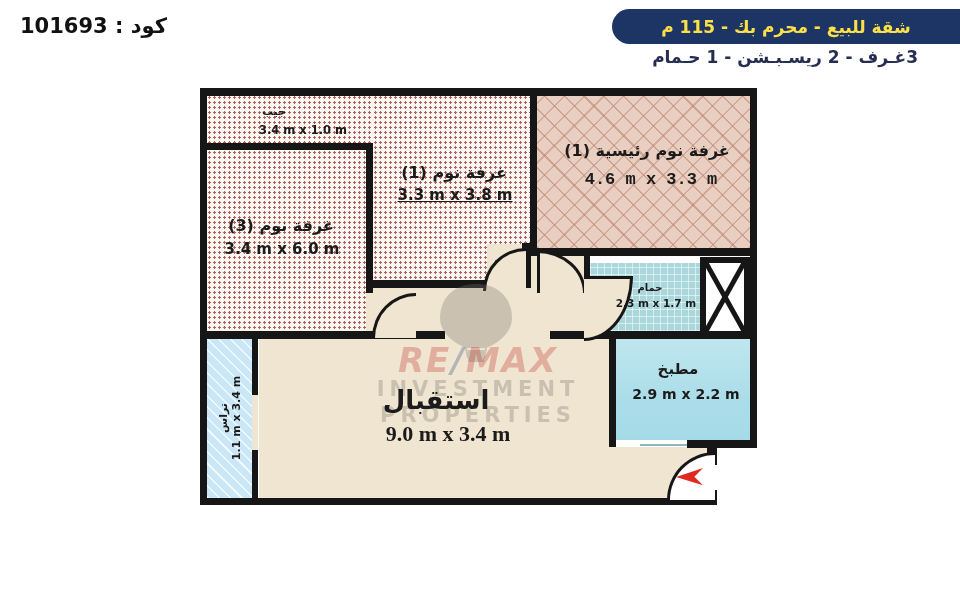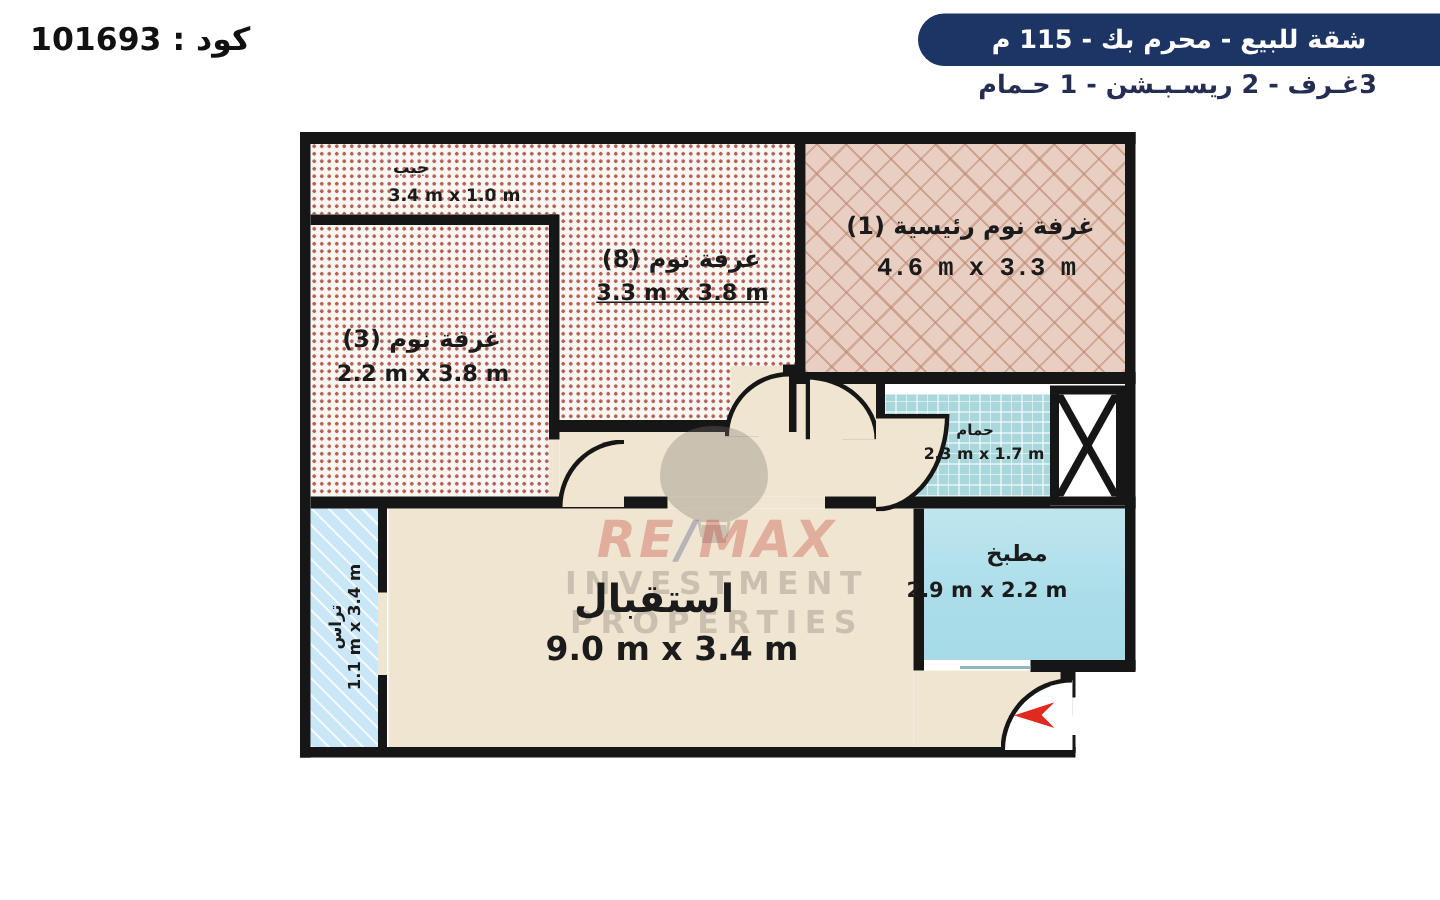--- a/index.html
+++ b/index.html
@@ -36,21 +36,21 @@
   .sill{position:absolute;z-index:4;background:#8fb6bd;}
 </style>
 </head>
 <body>
 
 <div class="canvas">
 
   <div class="abs" style="left:20px;top:14px;font-size:21px;font-weight:bold;color:#111;direction:rtl;">كود : 101693</div>
 
   <div class="pill" style="left:612px;top:9px;width:348px;height:35px;">
-    <span style="color:#ffffff;font-size:17px;font-weight:bold;direction:rtl;white-space:nowrap;">شقة للبيع  -  محرم بك - 115 م</span>
+    <span style="color:#fde047;font-size:17px;font-weight:bold;direction:rtl;white-space:nowrap;">شقة للبيع  -  محرم بك - 115 م</span>
   </div>
 
   <div class="abs" style="right:42px;top:47px;font-size:17px;font-weight:bold;color:#252e52;direction:rtl;">3غـرف - 2 ريسـبـشن - 1 حـمام</div>
 
   <div class="floor dotted" style="left:207px;top:95px;width:166px;height:48px;"></div>
   <div class="floor dotted" style="left:373px;top:95px;width:157px;height:185px;"></div>
   <div class="floor dotted" style="left:207px;top:150px;width:159px;height:181px;"></div>
   <div class="floor herring" style="left:537px;top:95px;width:213px;height:153px;"></div>
   <div class="floor mosaic" style="left:590px;top:263px;width:110px;height:68px;"></div>
   <div class="floor kitchenfill" style="left:616px;top:339px;width:134px;height:101px;"></div>
@@ -111,36 +111,36 @@
               font-size:34px;font-weight:bold;font-style:italic;letter-spacing:2px;">
     <span style="color:rgba(195,60,52,.33);">RE</span><span style="color:rgba(70,90,140,.35);">/</span><span style="color:rgba(195,60,52,.33);">MAX</span>
   </div>
   <div class="wm" style="left:478px;top:377px;font-size:21px;">INVESTMENT</div>
   <div class="wm" style="left:478px;top:403px;font-size:21px;">PROPERTIES</div>
 
   <div class="lab" style="left:274px;top:105px;font-size:11px;">جيب</div>
   <div class="lab dims" style="left:274px;top:123px;font-size:11.5px;margin-left:29px;">3.4 m x 1.0 m</div>
 
   <div class="lab" style="left:281px;top:216px;font-size:16px;">غرفة نوم (3)</div>
-  <div class="lab dims" style="left:282px;top:240px;font-size:15px;">2.2 m x 3.8 m</div>
+  <div class="lab dims" style="left:282px;top:240px;font-size:15px;">3.4 m x 6.0 m</div>
 
-  <div class="lab" style="left:454px;top:163px;font-size:16px;">غرفة نوم (8)</div>
+  <div class="lab" style="left:454px;top:163px;font-size:16px;">غرفة نوم (1)</div>
   <div class="lab dims" style="left:455px;top:186px;font-size:15px;text-decoration:underline;">3.3 m x 3.8 m</div>
 
   <div class="lab" style="left:647px;top:141px;font-size:16px;">غرفة نوم رئيسية (1)</div>
   <div class="lab dims" style="left:651px;top:170px;font-size:17px;font-family:Liberation Mono, monospace;">4.6 m x 3.3 m</div>
 
   <div class="lab" style="left:650px;top:282px;font-size:10px;">حمام</div>
   <div class="lab dims" style="left:656px;top:297px;font-size:10.5px;">2.3 m x 1.7 m</div>
 
   <div class="lab" style="left:678px;top:360px;font-size:15px;">مطبخ</div>
-  <div class="lab dims" style="left:658px;top:386px;font-size:14px;">2.9 m x 2.2 m</div>
+  <div class="lab dims" style="left:686px;top:386px;font-size:14px;">2.9 m x 2.2 m</div>
 
   <div class="lab" style="left:436px;top:385px;font-size:26px;">استقبال</div>
-  <div class="lab dims" style="left:448px;top:421px;font-size:22px;">9.0 m x 3.4 m</div>
+  <div class="lab dims" style="left:448px;top:421px;font-size:22px;font-family:Liberation Serif, serif;">9.0 m x 3.4 m</div>
 
   <div class="abs" style="left:230px;top:418px;z-index:7;transform:translate(-50%,-50%) rotate(-90deg);
               text-align:center;white-space:nowrap;">
     <div style="font-size:11px;font-weight:bold;color:#1b1b1b;">تراس</div>
     <div class="dims" style="font-size:11px;font-weight:bold;color:#1b1b1b;">1.1 m x 3.4 m</div>
   </div>
 
 </div>
 
 </body></html>

